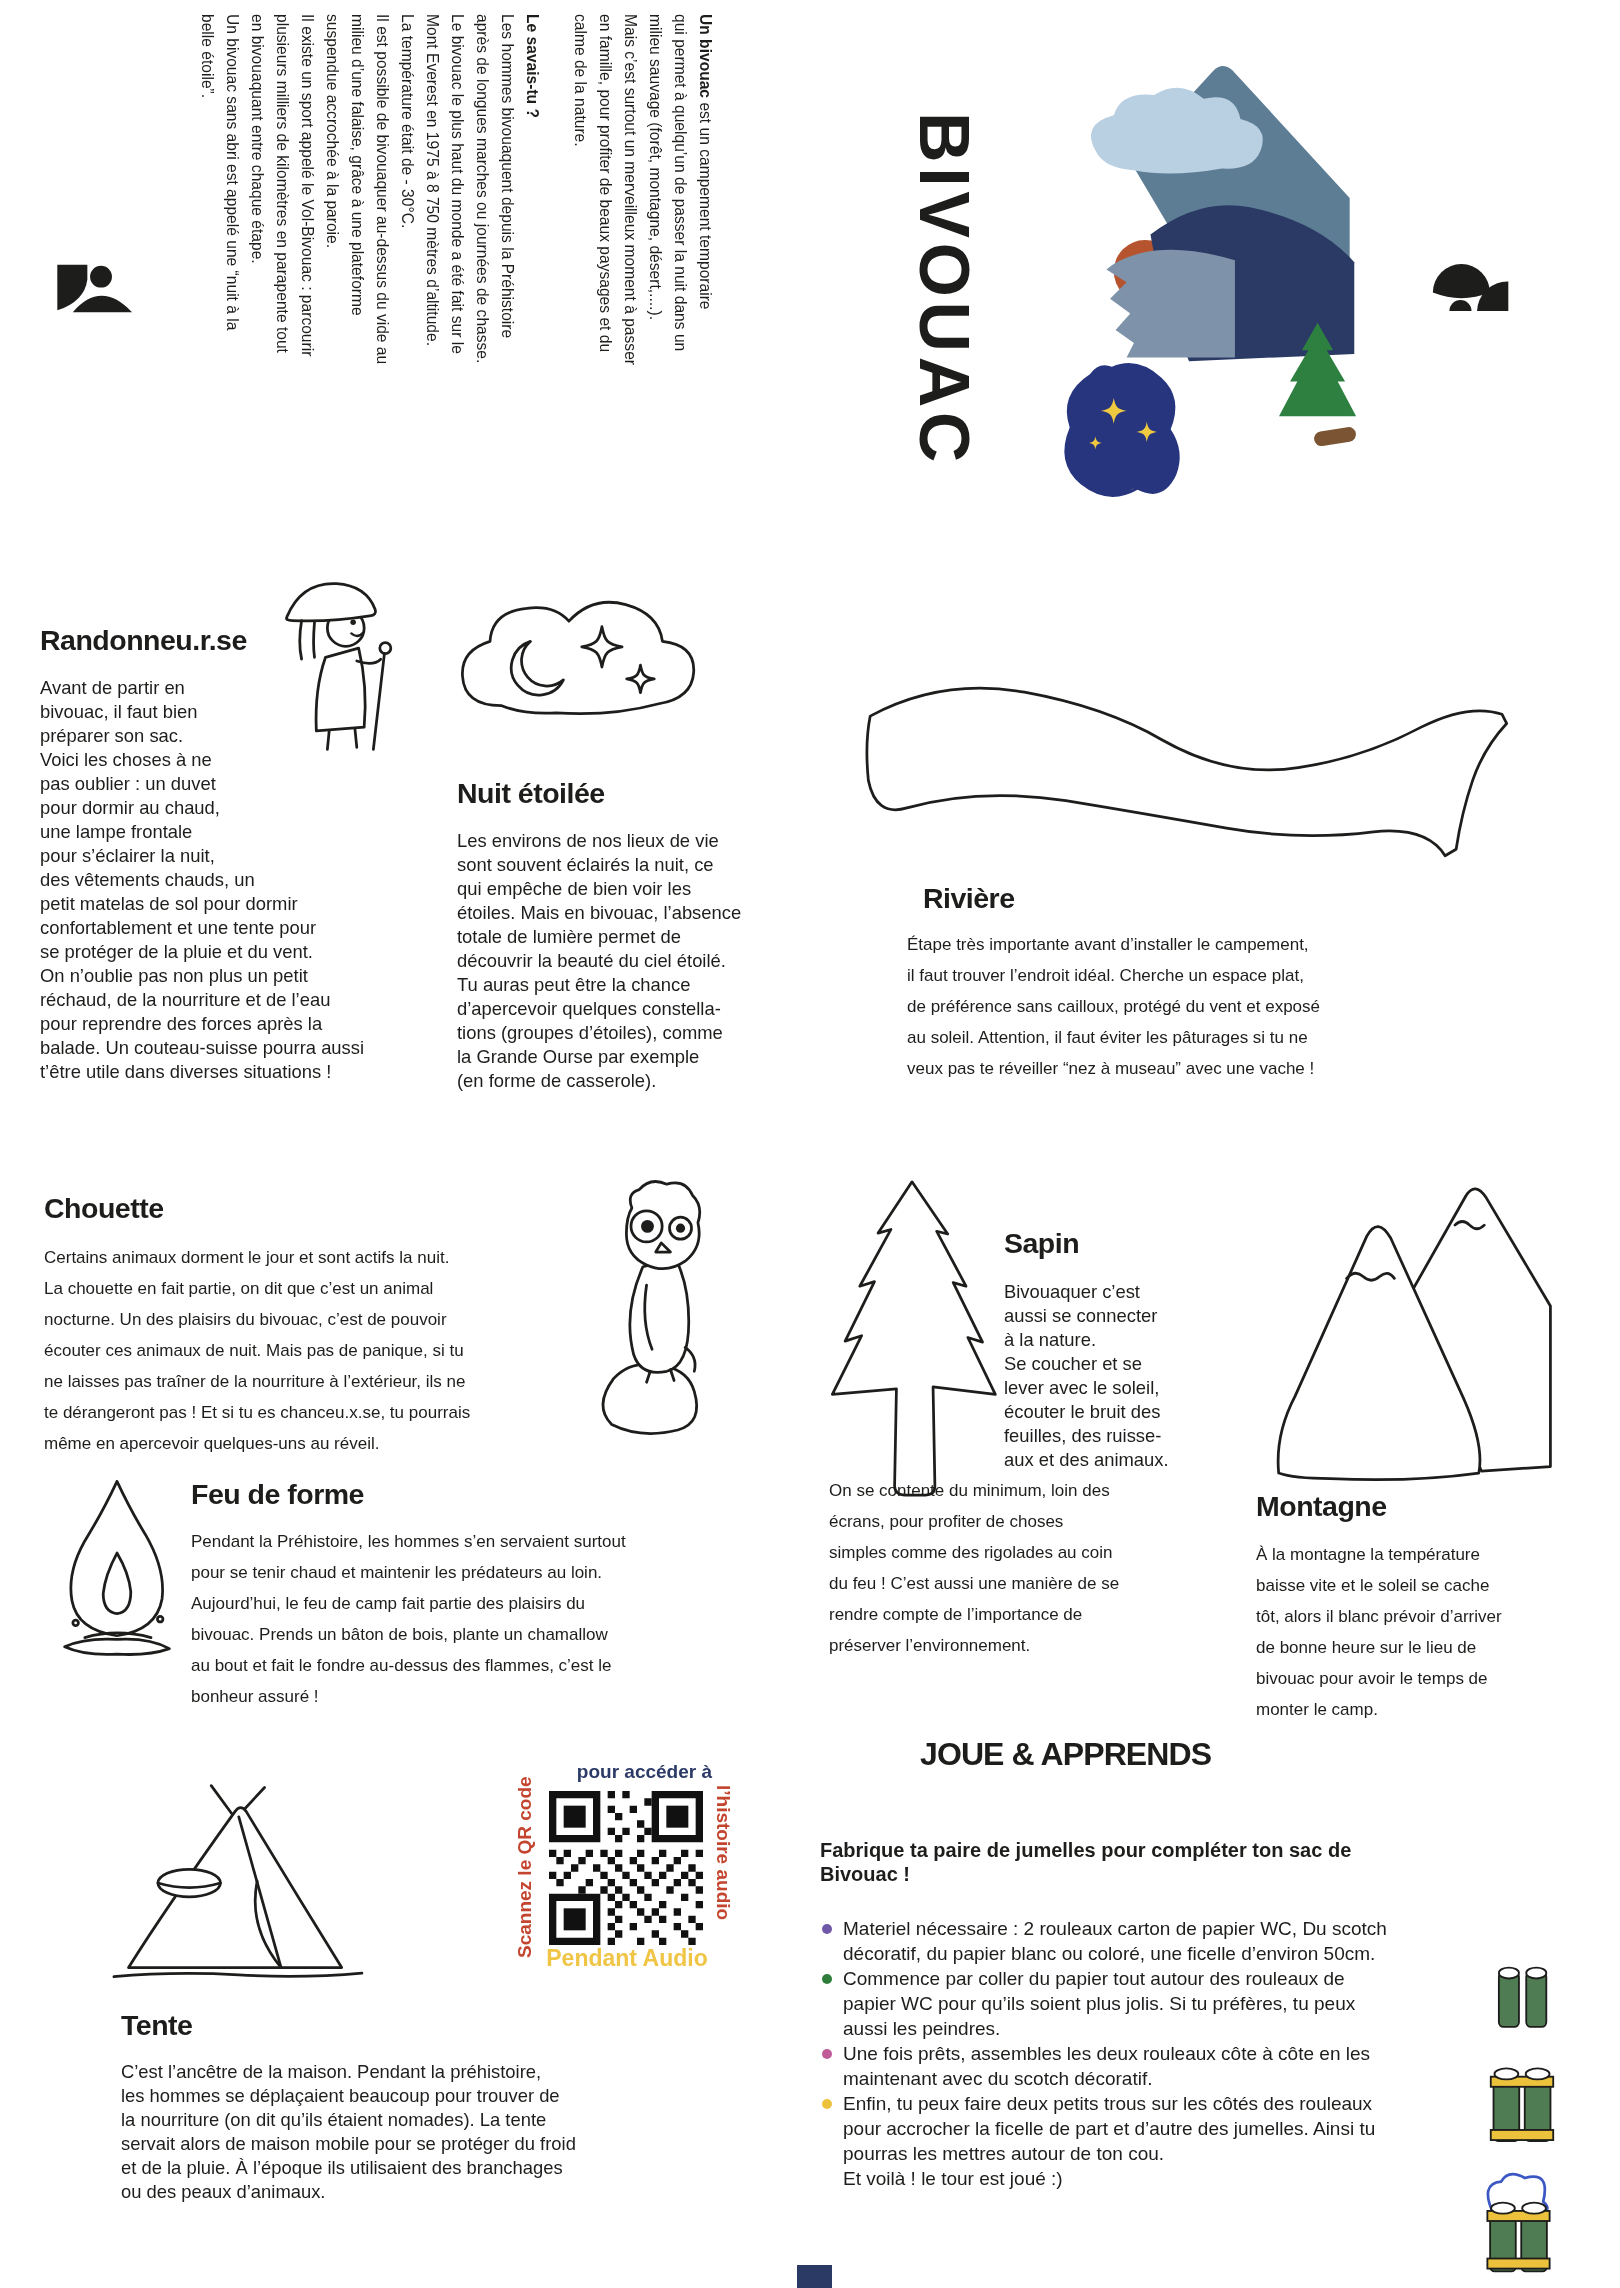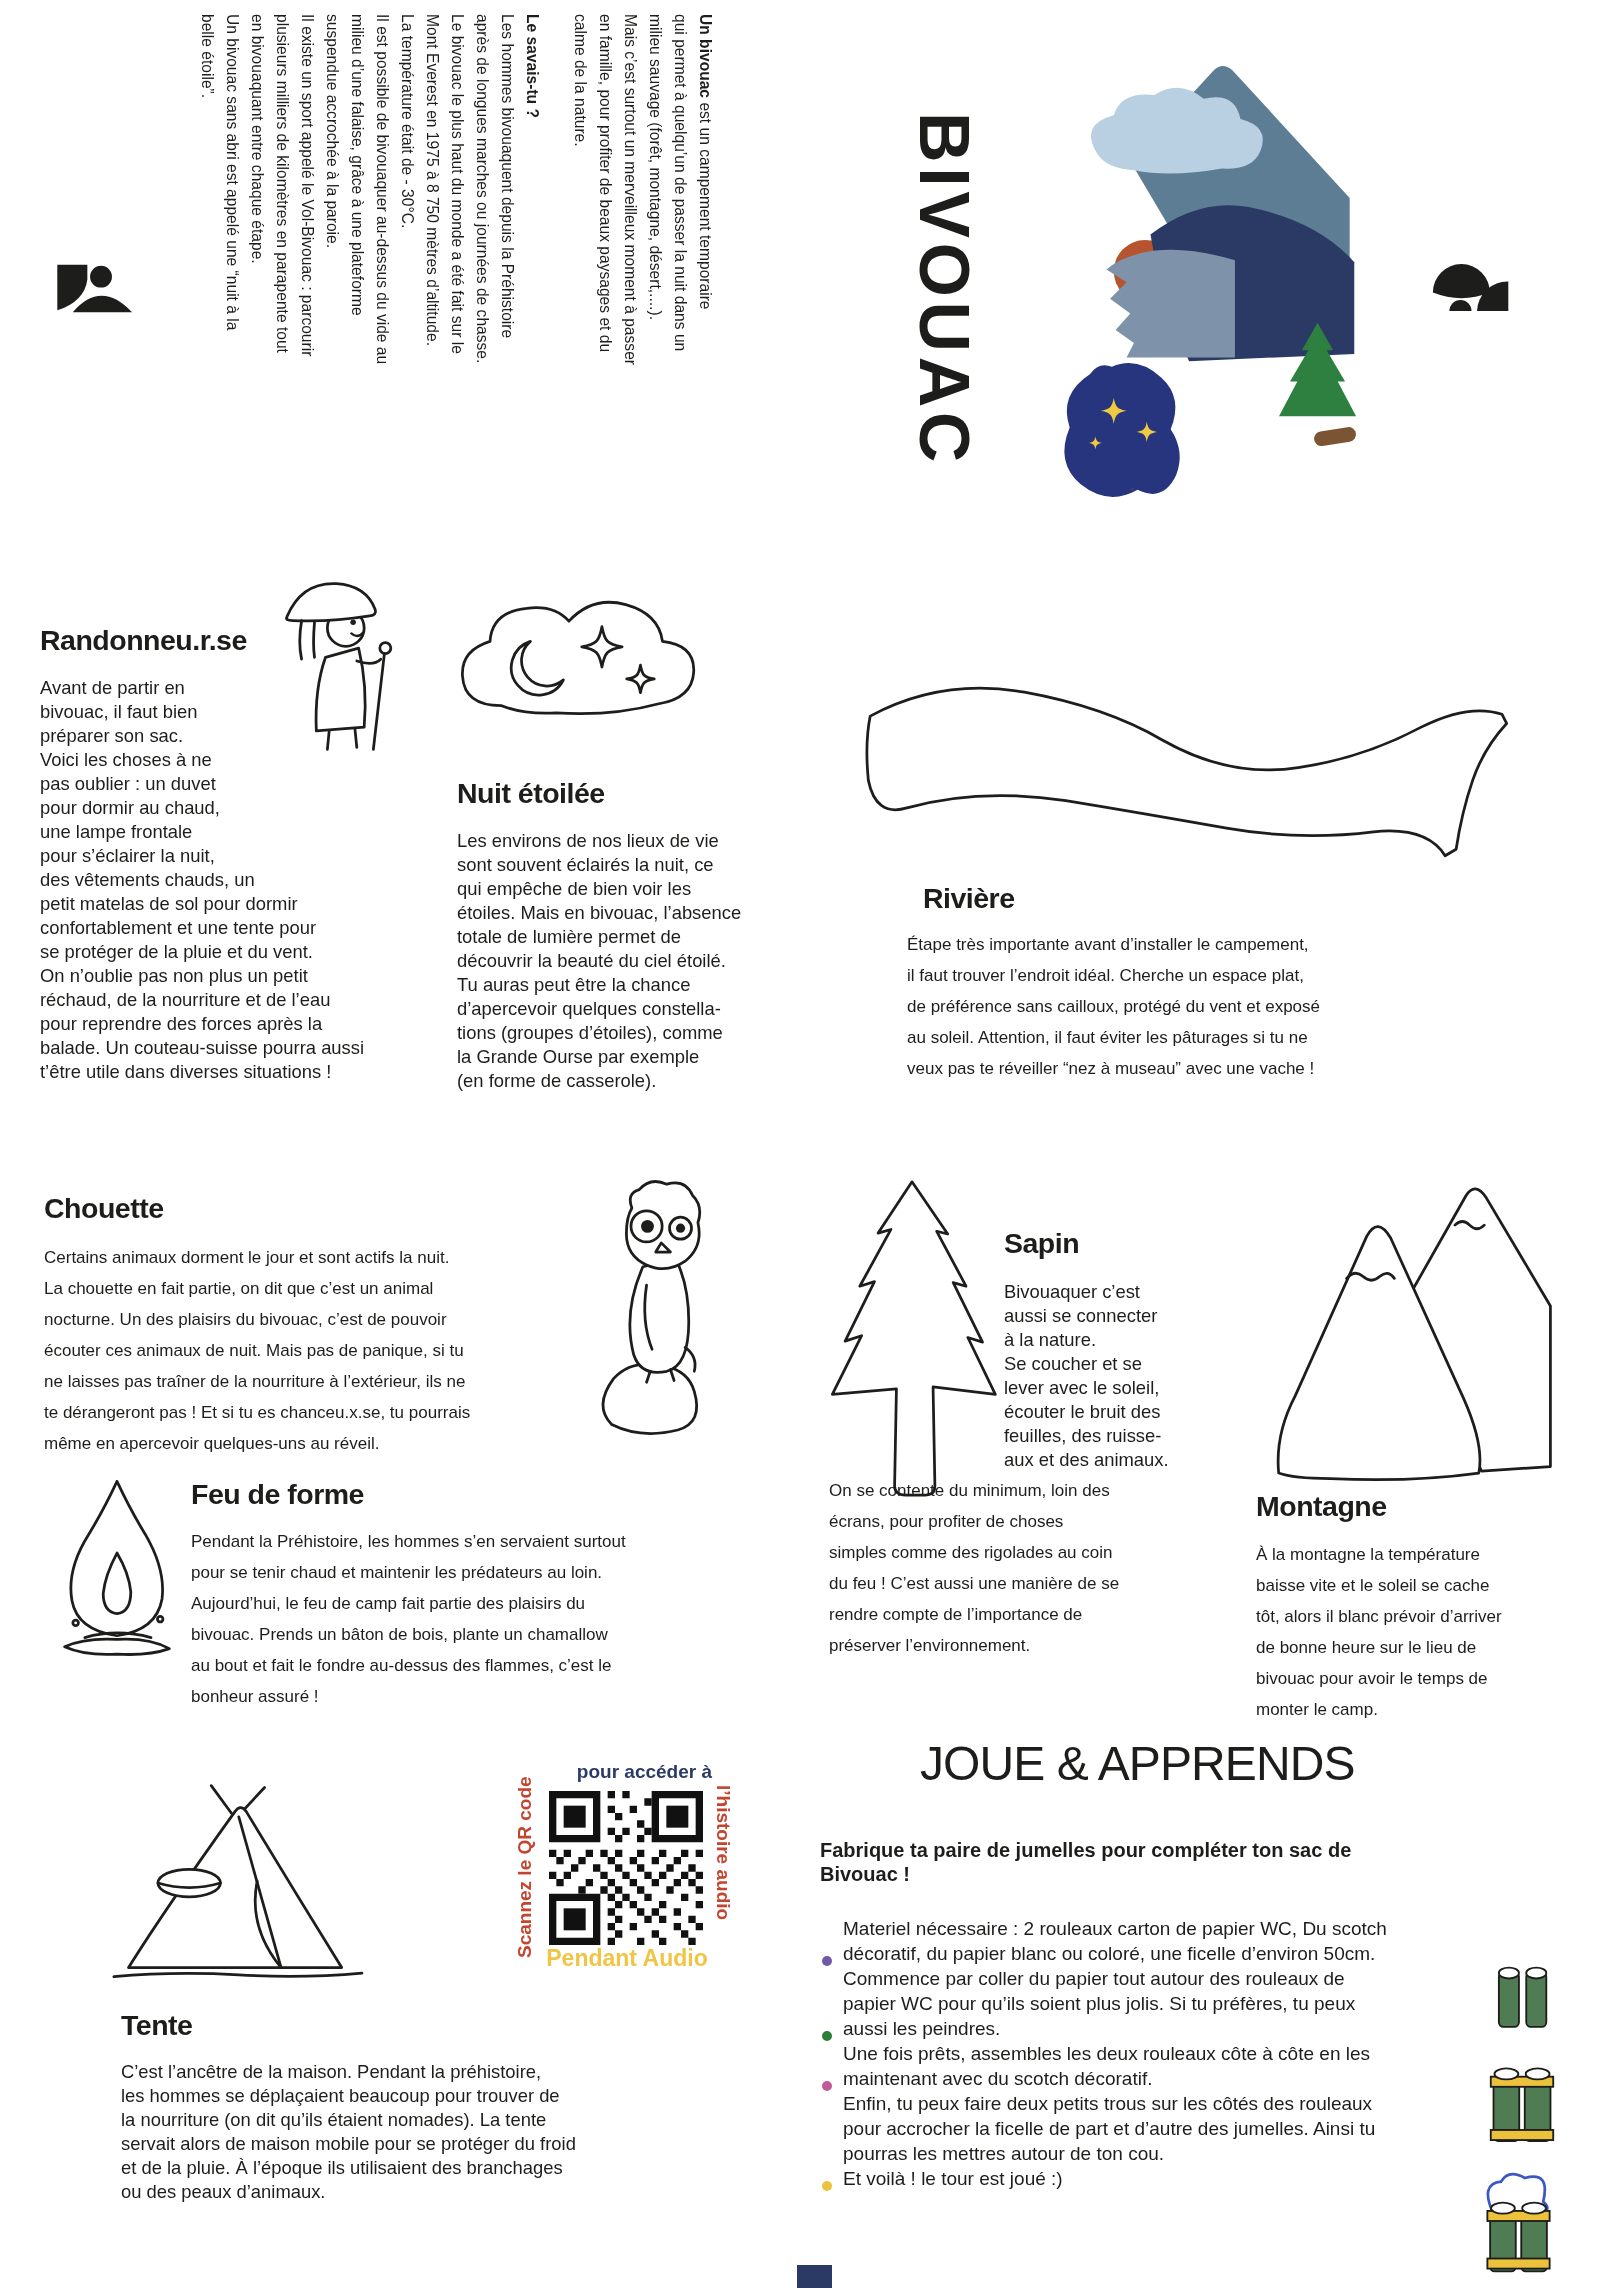--- a/index.html
+++ b/index.html
@@ -9,26 +9,26 @@
   .pre{white-space:pre-line;}
   .body-txt{font-size:17px;line-height:31px;letter-spacing:0;}
   .body-sm{font-size:18.4px;line-height:24px;}
   h2.sec{margin:0;font-size:28.5px;font-weight:800;letter-spacing:-0.5px;}
   
   .rot-cw{transform:rotate(90deg);transform-origin:top left;}
   .rot-ccw{transform:rotate(-90deg);transform-origin:top left;}
   .cover-txt{font-size:15.6px;line-height:25px;white-space:pre;}
   .cover-h{font-weight:800;margin-top:23px;}
   #bivouac-title{font-size:70px;font-weight:800;letter-spacing:4.6px;white-space:pre;}
-  #joue-title{font-size:48px;font-weight:400;letter-spacing:-0.9px;white-space:pre;}
+  #joue-title{font-size:32px;font-weight:700;letter-spacing:-0.9px;white-space:pre;}
   .qr-label{font-weight:800;font-size:19px;white-space:pre;}
   .qr-top{font-size:19px;text-align:right;}
   .qr-bottom{font-size:23px;text-align:center;font-weight:800;}
   .play-intro{font-weight:800;font-size:20px;line-height:24px;}
-  .bullet-row{display:flex;align-items:flex-end;}
+  .bullet-row{display:flex;align-items:flex-start;}
   .bullet-dot{width:10px;height:10px;border-radius:50%;flex:0 0 10px;margin:8.3px 11px 0 0;}
   .bullet-txt{font-size:19px;line-height:25px;white-space:pre-line;}
   svg{display:block;}
   .line-art{stroke:#1d1d1b;stroke-width:3;fill:#ffffff;stroke-linecap:round;stroke-linejoin:round;}
   .ink{fill:#1d1d1b;stroke:none;}
 </style>
 </head>
 <body>
 
 <div id="page">

